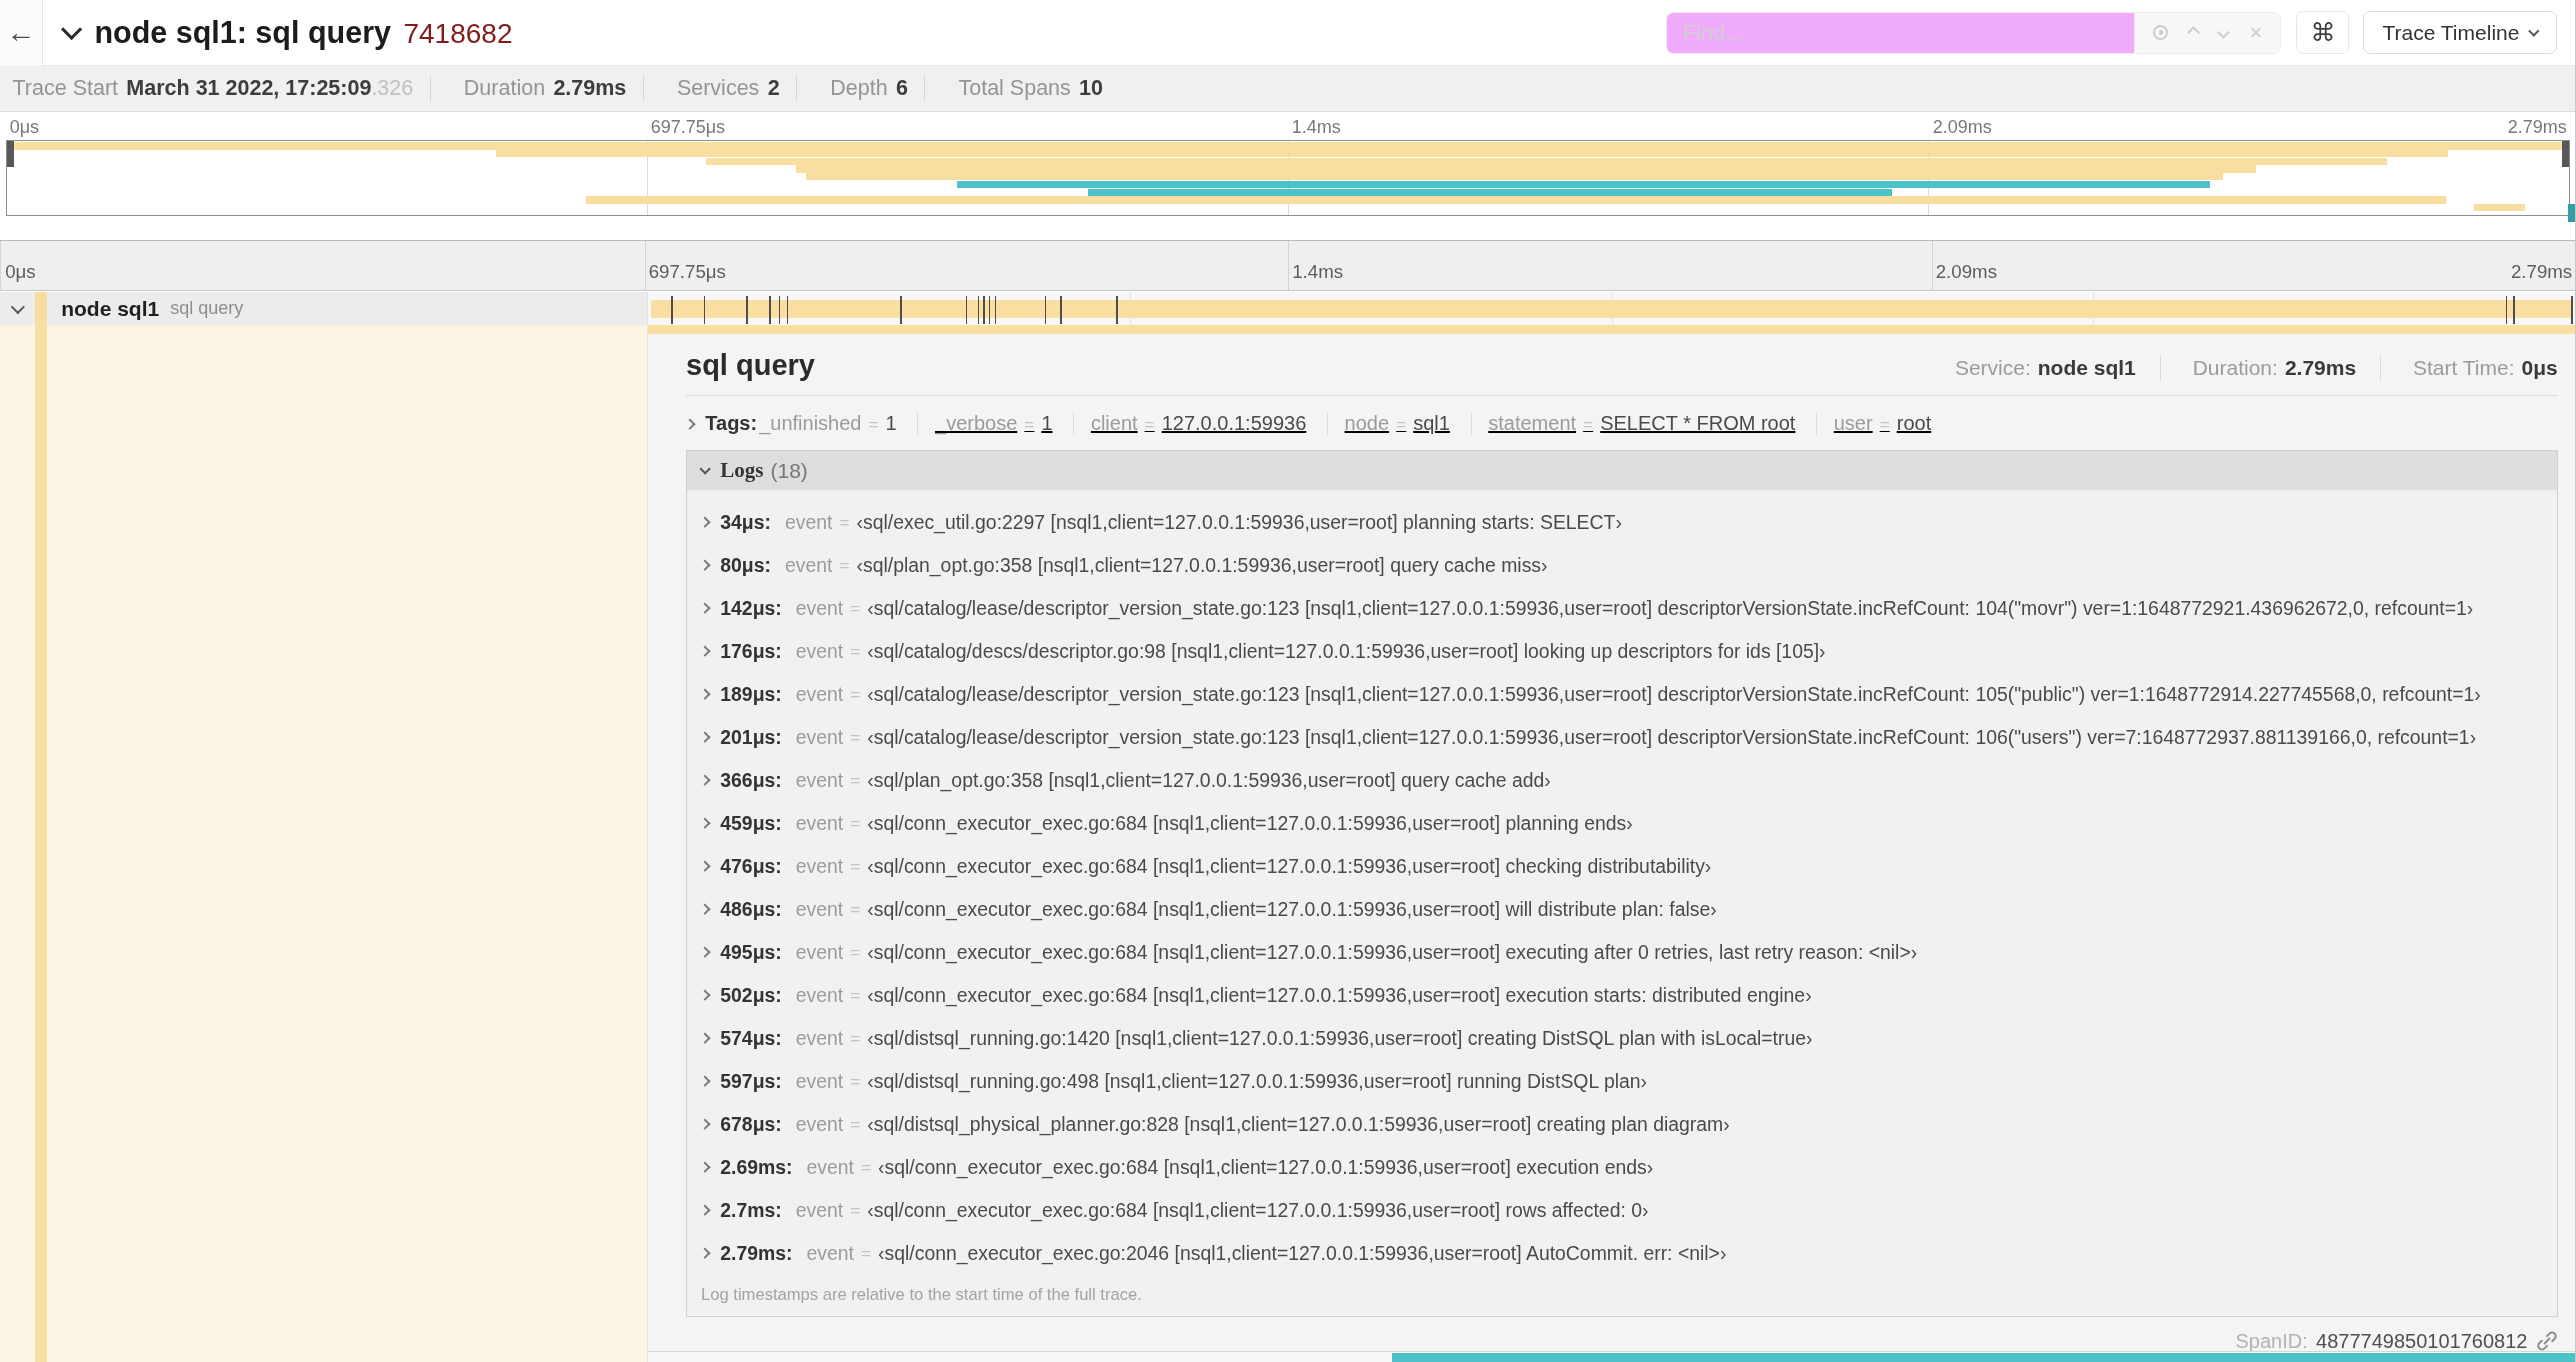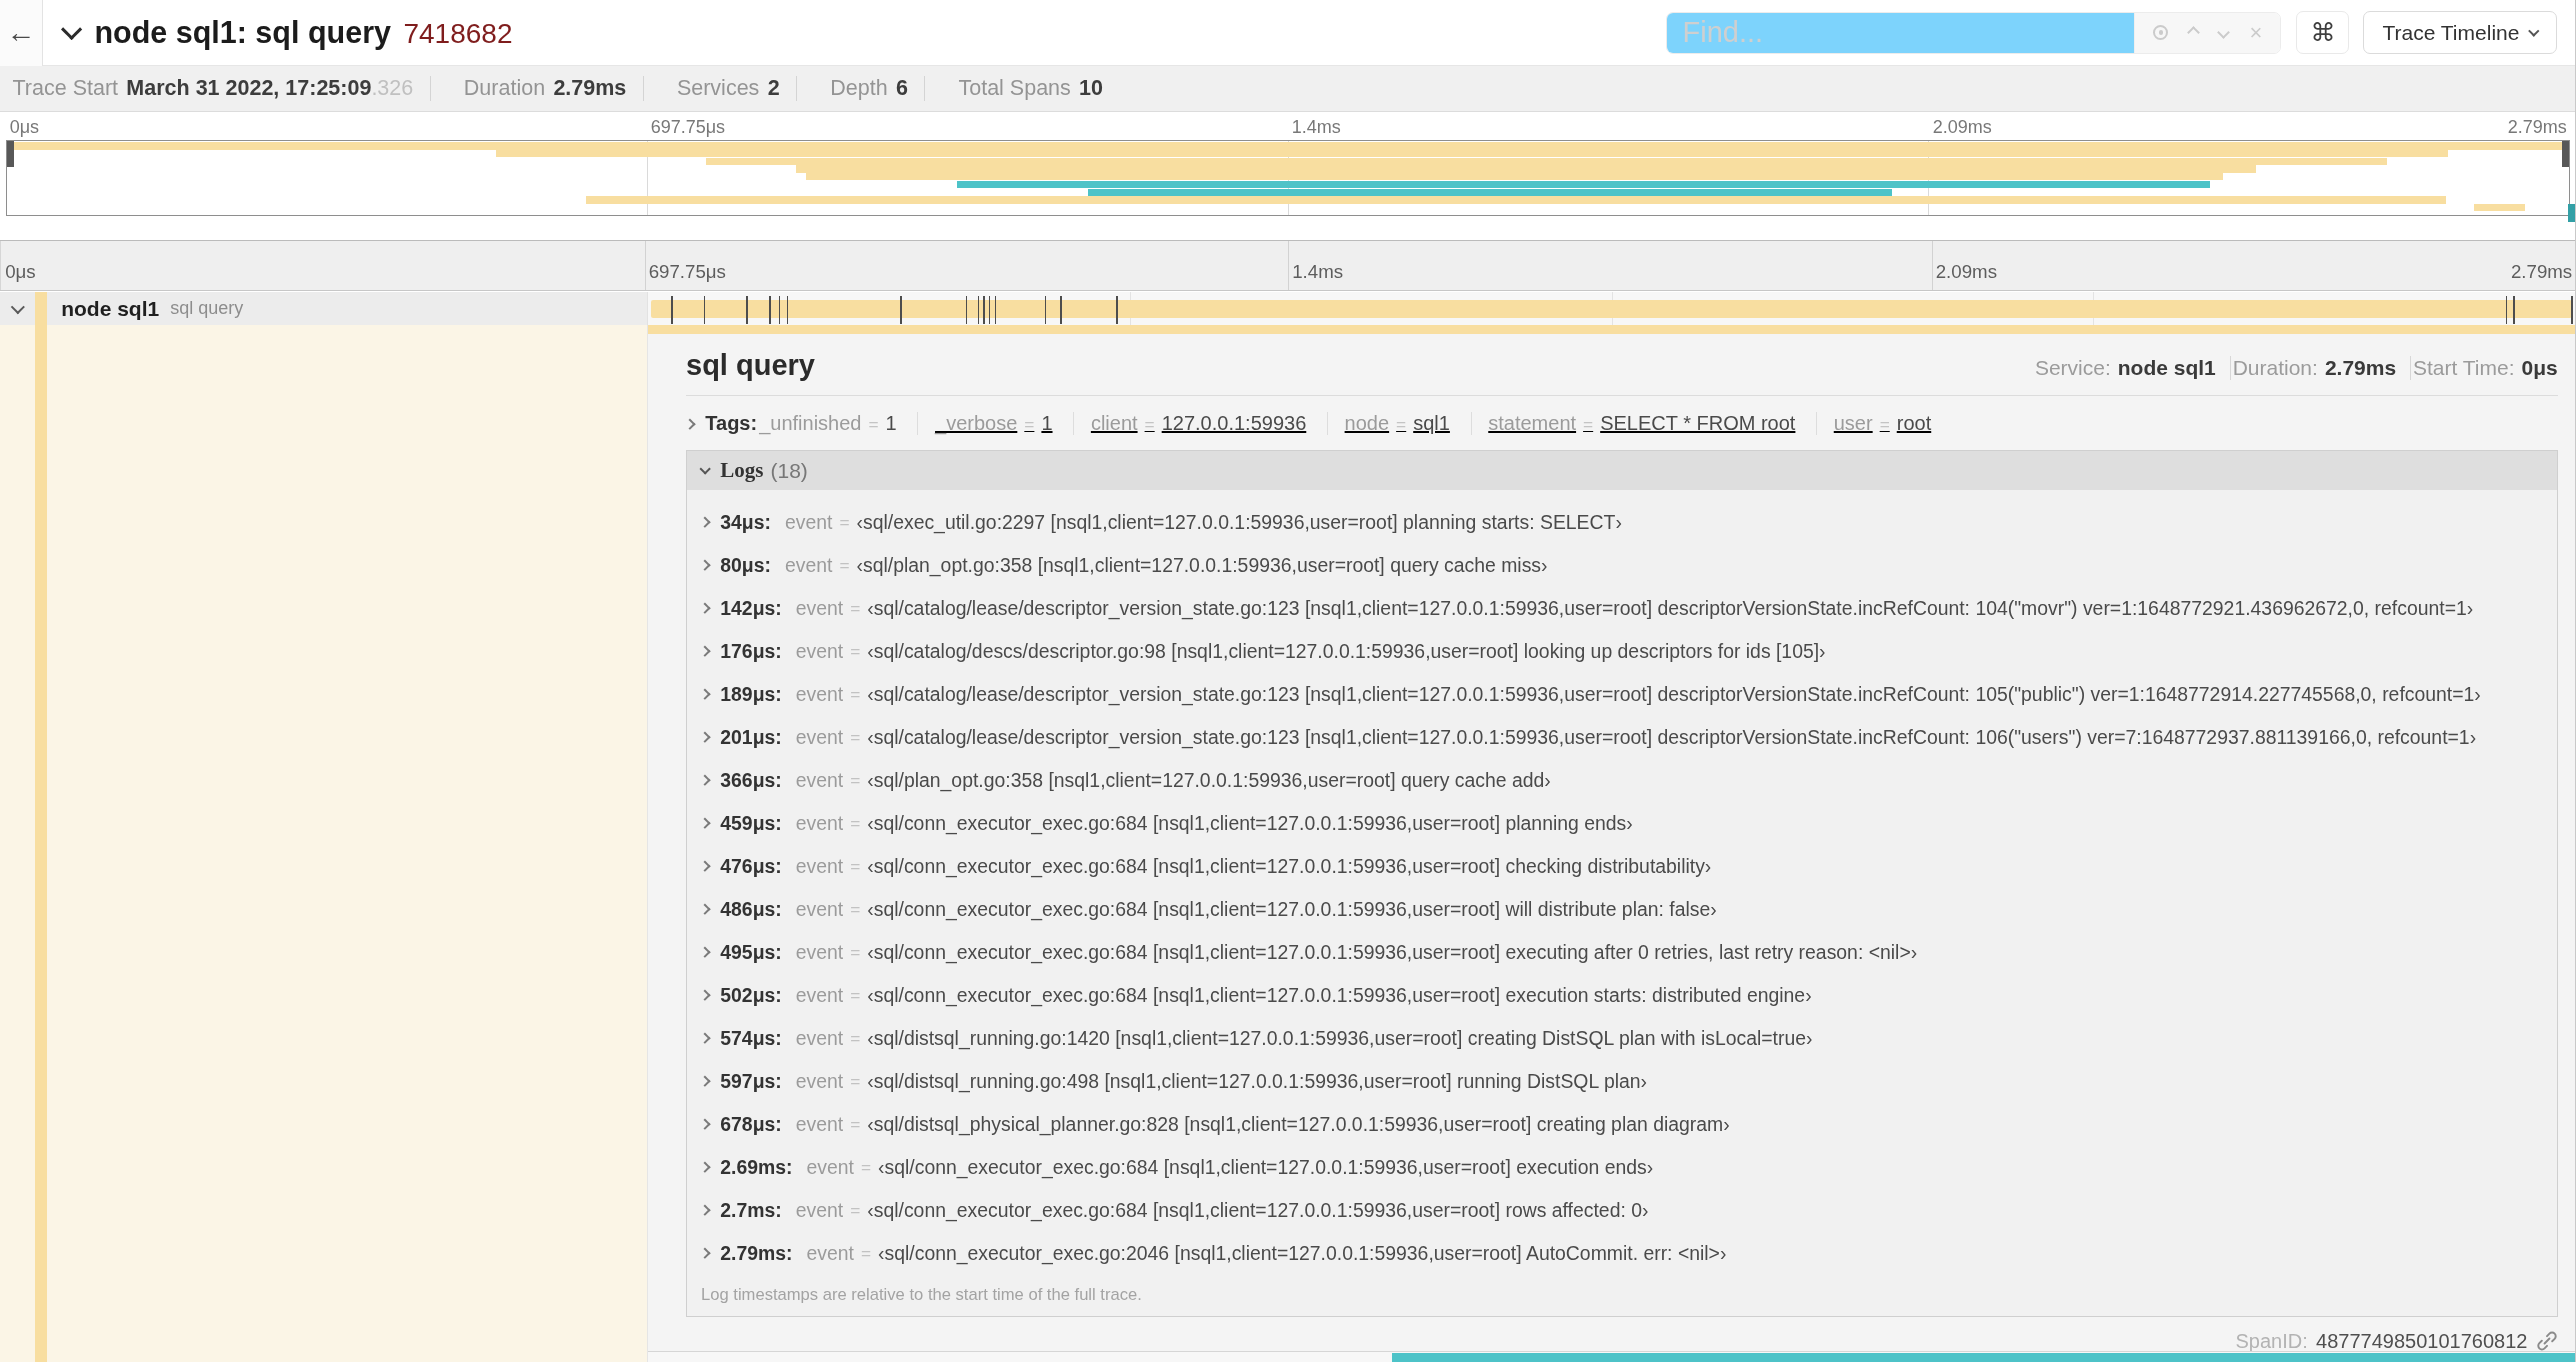--- a/index.html
+++ b/index.html
@@ -18,21 +18,21 @@
           border-right:2.1px solid #777; border-bottom:2.1px solid #777; }
   .chev.down  { transform:rotate(45deg); }
   .chev.right { transform:rotate(-45deg); }
   .chev.up    { transform:rotate(-135deg); }
   .title-chev { width:15.2px; height:15.2px; border-width:3.5px; border-color:#2b2b2b;
                 margin:0 15.2px 5.5px 21px; }
   .page-title { font-size:30.5px; font-weight:700; color:#1c1c1c; margin:0; display:flex; align-items:baseline; }
   .trace-id { font-size:28px; font-weight:400; color:#7f1d1d; margin-left:12.5px; }
   .find-group { margin-left:auto; display:flex; align-items:stretch; height:42px; width:615px;
                 border:1.4px solid #ececec; border-radius:7px; overflow:hidden; background:#fff; }
-  .find-input { flex:1; border:none; outline:none; font-size:29px; color:#555; padding:0 15.2px; background:#7dd3fc; }
+  .find-input { flex:1; border:none; outline:none; font-size:22px; color:#555; padding:0 15.2px; background:#f0abfc; }
   .find-input::placeholder { color:#cfcfcf; }
   .find-suffix { display:flex; align-items:center; gap:21px; background:#f7f7f7; padding:0 18px;
                  border-left:1.4px solid #efefef; }
   .target-icon { width:15.2px; height:15.2px; border:2.1px solid #cbcbcb; border-radius:50%; position:relative; }
   .target-icon::after { content:''; position:absolute; inset:3.5px; border-radius:50%; background:#cbcbcb; }
   .mini-chev { width:9px; height:9px; border-width:2.1px; border-color:#cbcbcb; }
   .x-icon { font-size:22px; color:#cbcbcb; line-height:1; }
   .sq-btn { width:53px; height:43px; margin-left:15.2px; border:1.4px solid #e9e9e9; border-radius:7px;
             background:#fff; font-size:25px; color:#3f3f3f; cursor:pointer; }
   .view-btn { height:43px; margin:0 18px 0 14px; padding:0 18px; border:1.4px solid #dbdbdb; border-radius:7px;
@@ -90,21 +90,21 @@
   .detail-row { position:absolute; top:325px; bottom:0; left:0; right:0; display:flex; }
   .detail-left { width:647px; position:relative; background:#fbf5e6; }
   .detail-left .row-colorbar { top:0; bottom:0; }
   .detail-right { flex:1; position:relative; background:#f4f4f4; border-left:0.7px solid #e5e5e5; }
   .detail-topstrip { position:absolute; top:0; left:0; right:0; height:9px; }
   .detail-content { position:absolute; left:38px; right:17.3px; top:9px; bottom:12.5px; }
   .detail-head { display:flex; align-items:baseline; justify-content:space-between; margin-top:15.2px; }
   .span-title { font-size:29px; font-weight:700; color:#2b2b2b; margin:0; }
   .detail-meta { font-size:21px; color:#999; }
   .meta-item { display:inline-flex; align-items:baseline; white-space:nowrap; }
-  .meta-item + .meta-item { margin-left:8px; padding-left:2px; border-left:1.4px solid #d7d7d7; }
+  .meta-item + .meta-item { margin-left:18px; padding-left:32px; border-left:1.4px solid #d7d7d7; }
   .meta-label { color:#9b9b9b; }
   .meta-value { color:#3a3a3a; font-weight:700; margin-left:7px; }
   .detail-hr { border:none; border-top:1.4px solid #dcdcdc; margin:12.5px 0 0 0; }
   .tags-row { display:flex; align-items:center; margin-top:16.6px; font-size:20px; cursor:pointer; }
   .small-chev { width:8.3px; height:8.3px; border-width:2.1px; border-color:#7a7a7a; margin-right:11px; flex:none; }
   .tags-label { font-weight:700; color:#333; margin-right:2px; }
   .tag-item { display:inline-flex; align-items:baseline; gap:7px; white-space:nowrap; }
   .tag-item + .tag-item { margin-left:15.2px; padding-left:16.6px; border-left:1.4px solid #ddd;text-decoration:underline; }
   .tag-key { color:#9b9b9b; } .tag-eq { color:#c4c4c4; font-size:17.3px; } .tag-val { color:#4a4a4a; }
   .logs-box { margin-top:15.2px; border:0.7px solid #cfcfcf; }

